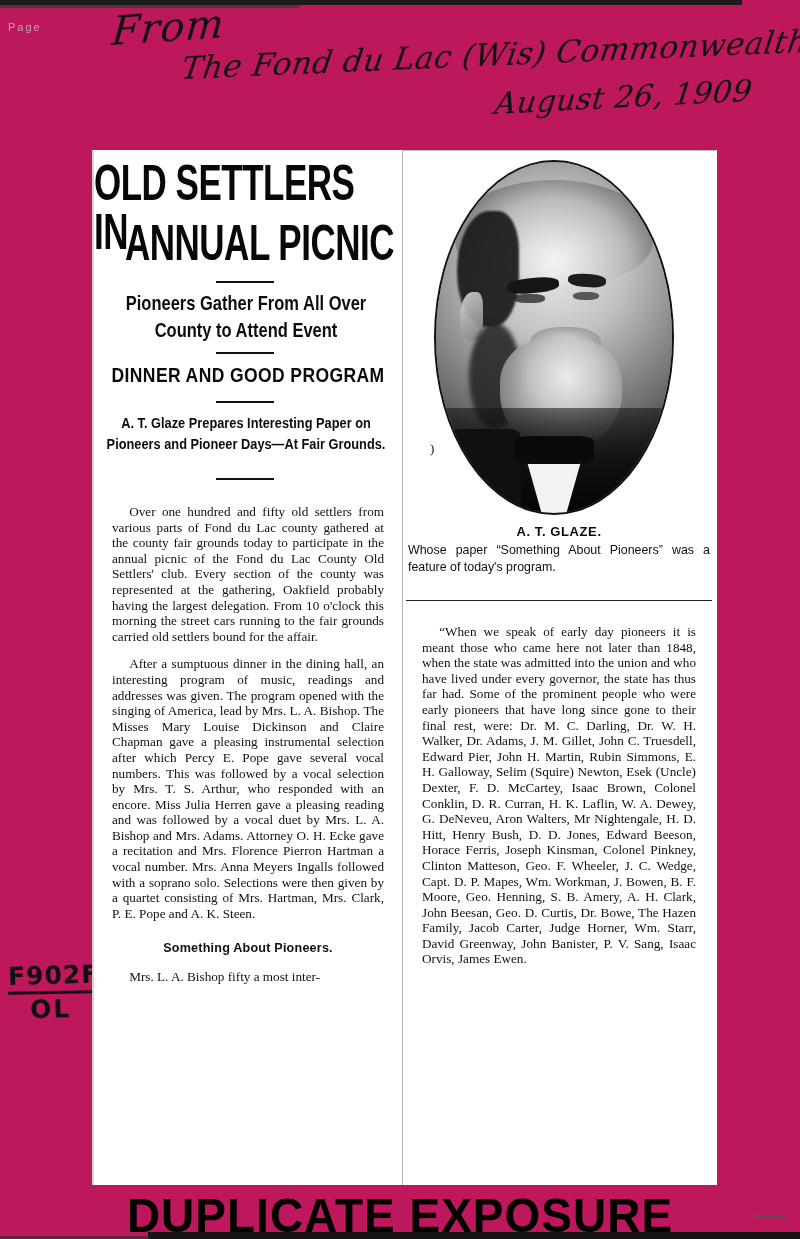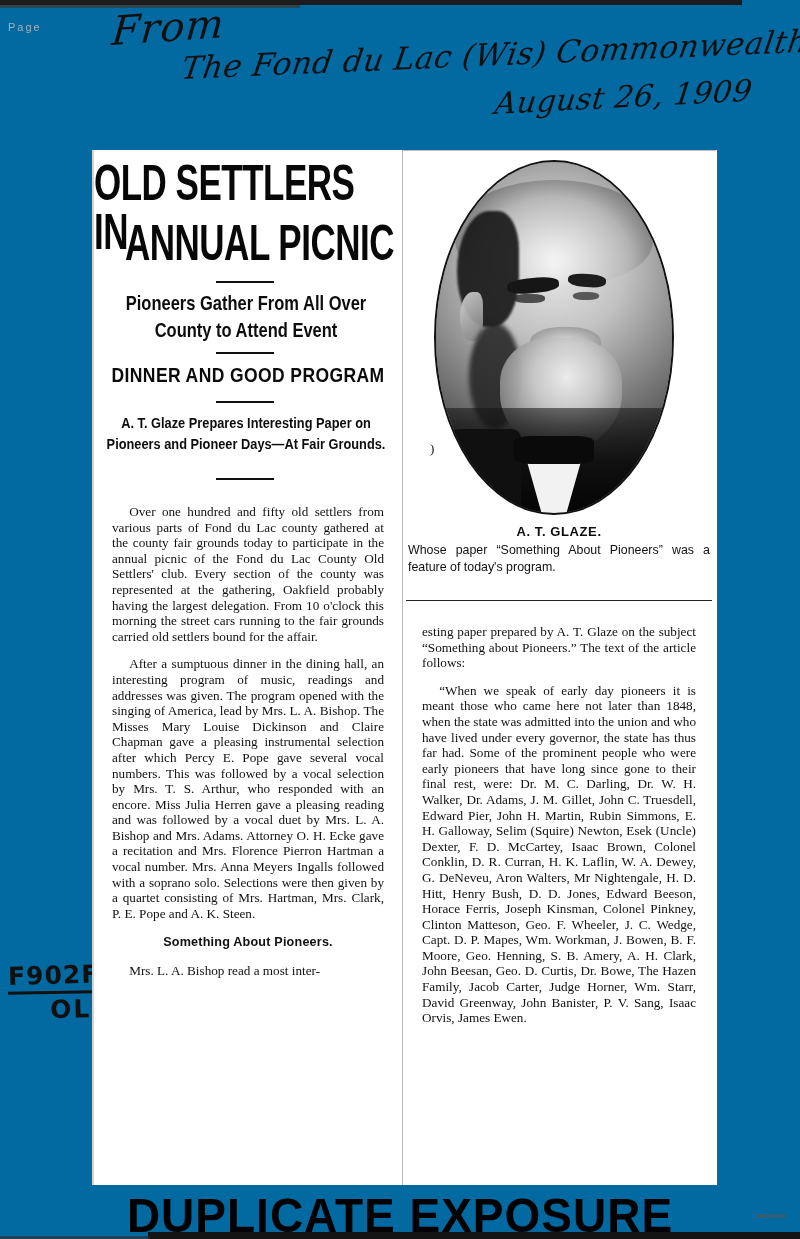--- a/index.html
+++ b/index.html
@@ -4,21 +4,21 @@
 <style>
   html,body{margin:0;padding:0;}
   body{
     width:800px;height:1239px;
     background:#fdfdfb;
     font-family:"Liberation Serif",serif;
     overflow:hidden;
     position:relative;
   }
   
-  #scan{position:absolute;inset:0;background:#0369a1;}
+  #scan{position:absolute;inset:0;background:#be185d;}
   .top-dark-band{position:absolute;left:0;top:0;width:742px;height:5px;
     background:#1c1c1c;}
   .top-dark-band2{position:absolute;left:0;top:5px;width:300px;height:3px;
     background:#3a3a3a;opacity:.75;}
   .bottom-dark-band{position:absolute;left:148px;bottom:0;width:652px;height:7px;
     background:#141414;}
   .bottom-dark-band2{position:absolute;left:0;bottom:0;width:150px;height:3px;
     background:#2a2a2a;opacity:.6;}
 
   
@@ -29,21 +29,21 @@
     transform:rotate(-4deg) skewX(-9deg);letter-spacing:1px;}
   #hw-paper{left:182px;top:50px;font-size:31px;
     transform:rotate(-2.5deg) skewX(-11deg);letter-spacing:.5px;}
   #hw-date{left:495px;top:86px;font-size:30px;
     transform:rotate(-3deg) skewX(-10deg);letter-spacing:.5px;}
   #hw-callno{left:8px;top:962px;font-size:25px;font-style:normal;
     font-family:"DejaVu Sans",sans-serif;font-weight:700;
     transform:rotate(-1.5deg);letter-spacing:1px;}
   #hw-callno2{left:30px;top:995px;font-size:25px;font-style:normal;
     font-family:"DejaVu Sans",sans-serif;font-weight:700;
-    transform:rotate(-1deg);letter-spacing:2px;margin-left:20px;}
+    transform:rotate(-1deg);letter-spacing:2px;}
   .callno-rule{position:absolute;left:8px;top:991px;width:86px;height:3px;
     background:#111;transform:rotate(-1deg);}
   #stamp{position:absolute;left:8px;top:20px;width:72px;height:66px;
     color:#bdbdbd;font-family:"Liberation Sans",sans-serif;
     font-size:11px;line-height:15px;letter-spacing:2px;opacity:.85;}
 
   
   .clip{position:absolute;background:#fff;}
   #clip-left{left:92px;top:150px;width:310px;height:1035px;
     border-right:1px solid #c9c9c9;}
@@ -78,21 +78,21 @@
 
   
   .body-col{position:absolute;font-family:"Liberation Serif",serif;
     font-size:13.2px;line-height:15.6px;color:#111;text-align:justify;
     -webkit-hyphens:none;hyphens:none;}
   #body-left{left:100px;top:492px;width:296px;}
   #body-right{left:410px;top:612px;width:298px;}
   .body-col p{margin:12px;text-indent:1.3em;}
   .subhead-inline{display:block;text-indent:0;text-align:center;
     font-family:"Liberation Sans",sans-serif;font-weight:700;
-    font-size:12.6px;margin-top:14px;letter-spacing:.2px;}
+    font-size:12.6px;margin-top:20px;letter-spacing:.2px;}
 
   
   #portrait-wrap{position:absolute;left:434px;top:160px;width:240px;height:355px;}
   #portrait-oval{position:absolute;inset:0;border-radius:50%/50%;
     border:2px solid #111;overflow:hidden;background:#9b9b9b;}
   .halftone{position:absolute;inset:0;
     background-image:
       radial-gradient(circle at 50% 30%, #e8e8e8 0%, #c2c2c2 26%, #8f8f8f 46%, #5d5d5d 66%, #2a2a2a 88%),
       repeating-linear-gradient(0deg, rgba(0,0,0,.30) 0 1px, rgba(255,255,255,.14) 1px 2px),
       repeating-linear-gradient(90deg, rgba(0,0,0,.22) 0 1px, rgba(255,255,255,.10) 1px 2px);
@@ -186,21 +186,21 @@
   <div id="sub2">DINNER AND GOOD PROGRAM</div>
   <div class="rule-short" style="top:401px"></div>
 
   <div id="sub3">A. T. Glaze Prepares Interesting Paper on Pioneers and Pioneer Days—At Fair Grounds.</div>
   <div class="rule-short" style="top:478px"></div>
 
   <div class="body-col" id="body-left">
     <p>Over one hundred and fifty old settlers from various parts of Fond du Lac county gathered at the county fair grounds today to participate in the annual picnic of the Fond du Lac County Old Settlers' club. Every section of the county was represented at the gathering, Oakfield probably having the largest delegation. From 10 o'clock this morning the street cars running to the fair grounds carried old settlers bound for the affair.</p>
     <p>After a sumptuous dinner in the dining hall, an interesting program of music, readings and addresses was given. The program opened with the singing of America, lead by Mrs. L. A. Bishop. The Misses Mary Louise Dickinson and Claire Chapman gave a pleasing instrumental selection after which Percy E. Pope gave several vocal numbers. This was followed by a vocal selection by Mrs. T. S. Arthur, who responded with an encore. Miss Julia Herren gave a pleasing reading and was followed by a vocal duet by Mrs. L. A. Bishop and Mrs. Adams. Attorney O. H. Ecke gave a recitation and Mrs. Florence Pierron Hartman a vocal number. Mrs. Anna Meyers Ingalls followed with a soprano solo. Selections were then given by a quartet consisting of Mrs. Hartman, Mrs. Clark, P. E. Pope and A. K. Steen.</p>
     <span class="subhead-inline">Something About Pioneers.</span>
-    <p>Mrs. L. A. Bishop read a most inter-</p>
+    <p>Mrs. L. A. Bishop fifty a most inter-</p>
   </div>
 
   <div id="portrait-wrap">
     <div id="portrait-oval">
       <div class="halftone"></div>
       <div class="p-hair"></div>
       <div class="p-hair-l"></div>
       <div class="p-ear"></div>
       <div class="p-brow-l"></div>
       <div class="p-brow-r"></div>
@@ -215,21 +215,20 @@
       <div class="p-bowtie"></div>
     </div>
     <div class="p-tick">)</div>
   </div>
 
   <div id="caption-body">Whose paper “Something About Pioneers” was a feature of today's program.</div>
   <div id="caption-name">A. T. GLAZE.</div>
   <div class="caption-rule"></div>
 
   <div class="body-col" id="body-right">
-    <p style="text-indent:0">esting paper prepared by A. T. Glaze on the subject “Something about Pioneers.” The text of the article follows:</p>
     <p>“When we speak of early day pioneers it is meant those who came here not later than 1848, when the state was admitted into the union and who have lived under every governor, the state has thus far had. Some of the prominent people who were early pioneers that have long since gone to their final rest, were: Dr. M. C. Darling, Dr. W. H. Walker, Dr. Adams, J. M. Gillet, John C. Truesdell, Edward Pier, John H. Martin, Rubin Simmons, E. H. Galloway, Selim (Squire) Newton, Esek (Uncle) Dexter, F. D. McCartey, Isaac Brown, Colonel Conklin, D. R. Curran, H. K. Laflin, W. A. Dewey, G. DeNeveu, Aron Walters, Mr Nightengale, H. D. Hitt, Henry Bush, D. D. Jones, Edward Beeson, Horace Ferris, Joseph Kinsman, Colonel Pinkney, Clinton Matteson, Geo. F. Wheeler, J. C. Wedge, Capt. D. P. Mapes, Wm. Workman, J. Bowen, B. F. Moore, Geo. Henning, S. B. Amery, A. H. Clark, John Beesan, Geo. D. Curtis, Dr. Bowe, The Hazen Family, Jacob Carter, Judge Horner, Wm. Starr, David Greenway, John Banister, P. V. Sang, Isaac Orvis, James Ewen.</p>
   </div>
 
   <div id="dup">DUPLICATE EXPOSURE</div>
   <div class="dup-tick"></div>
 
   <div class="bottom-dark-band"></div>
   <div class="bottom-dark-band2"></div>
 
 </div>

